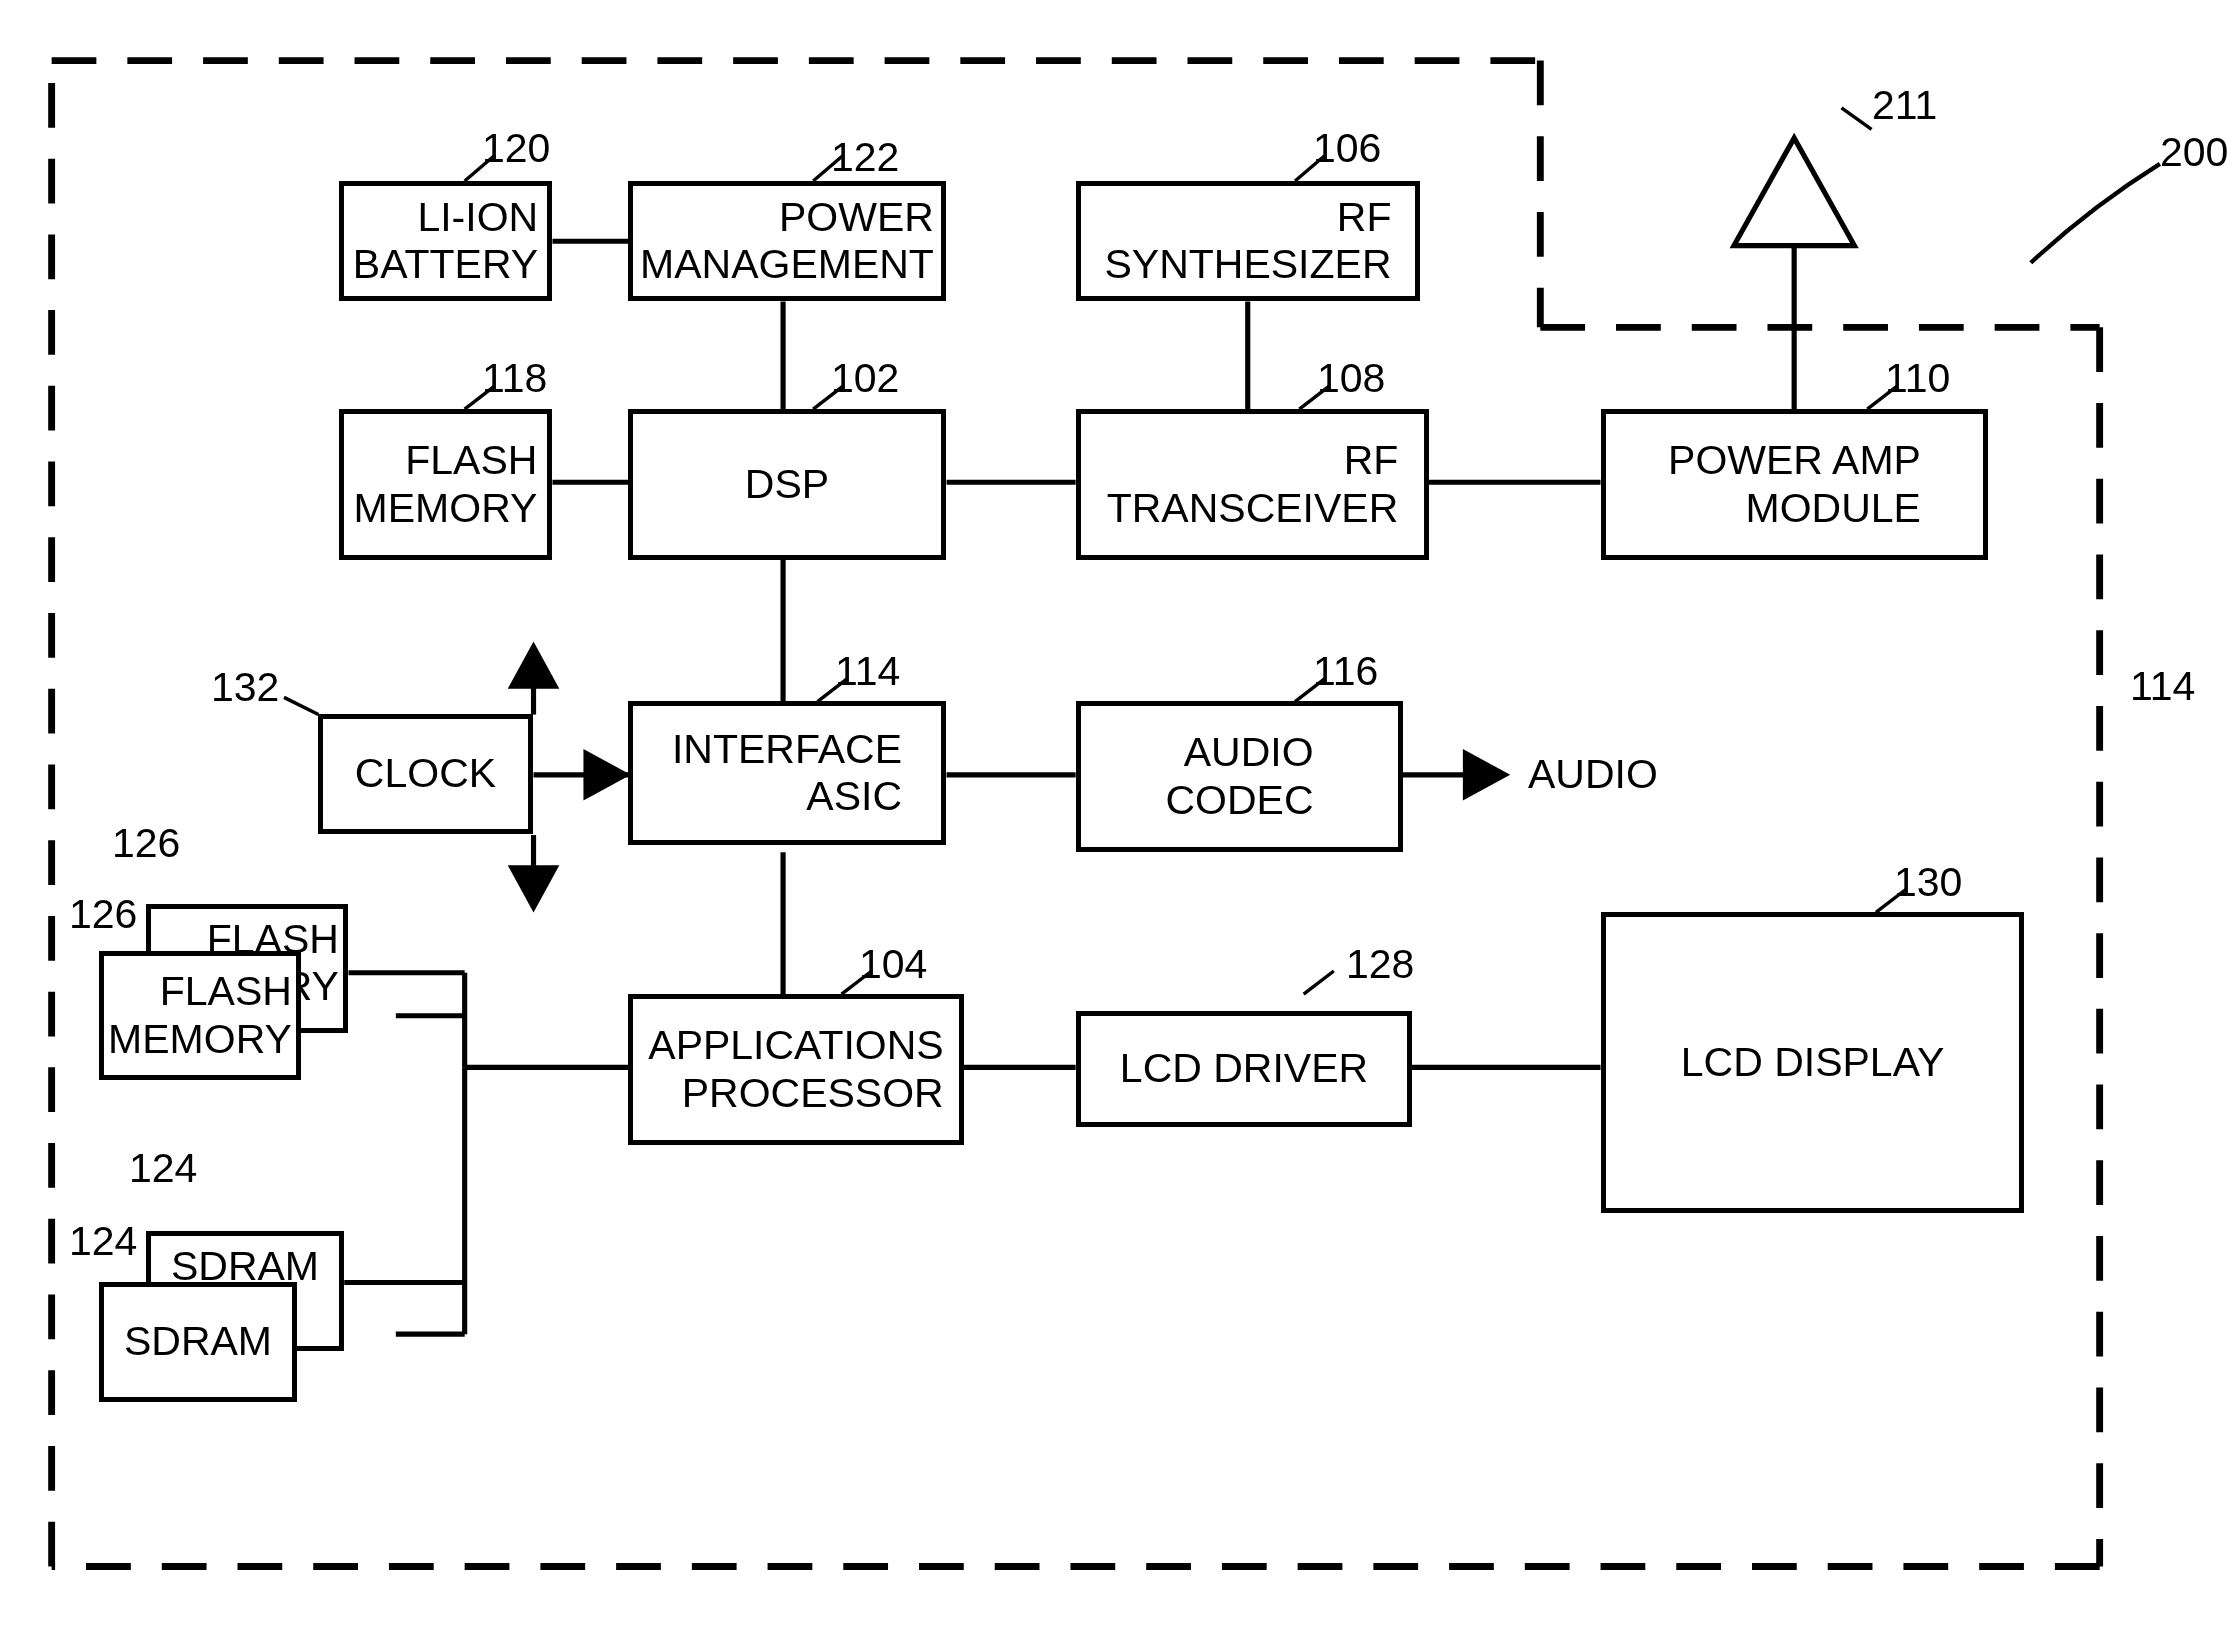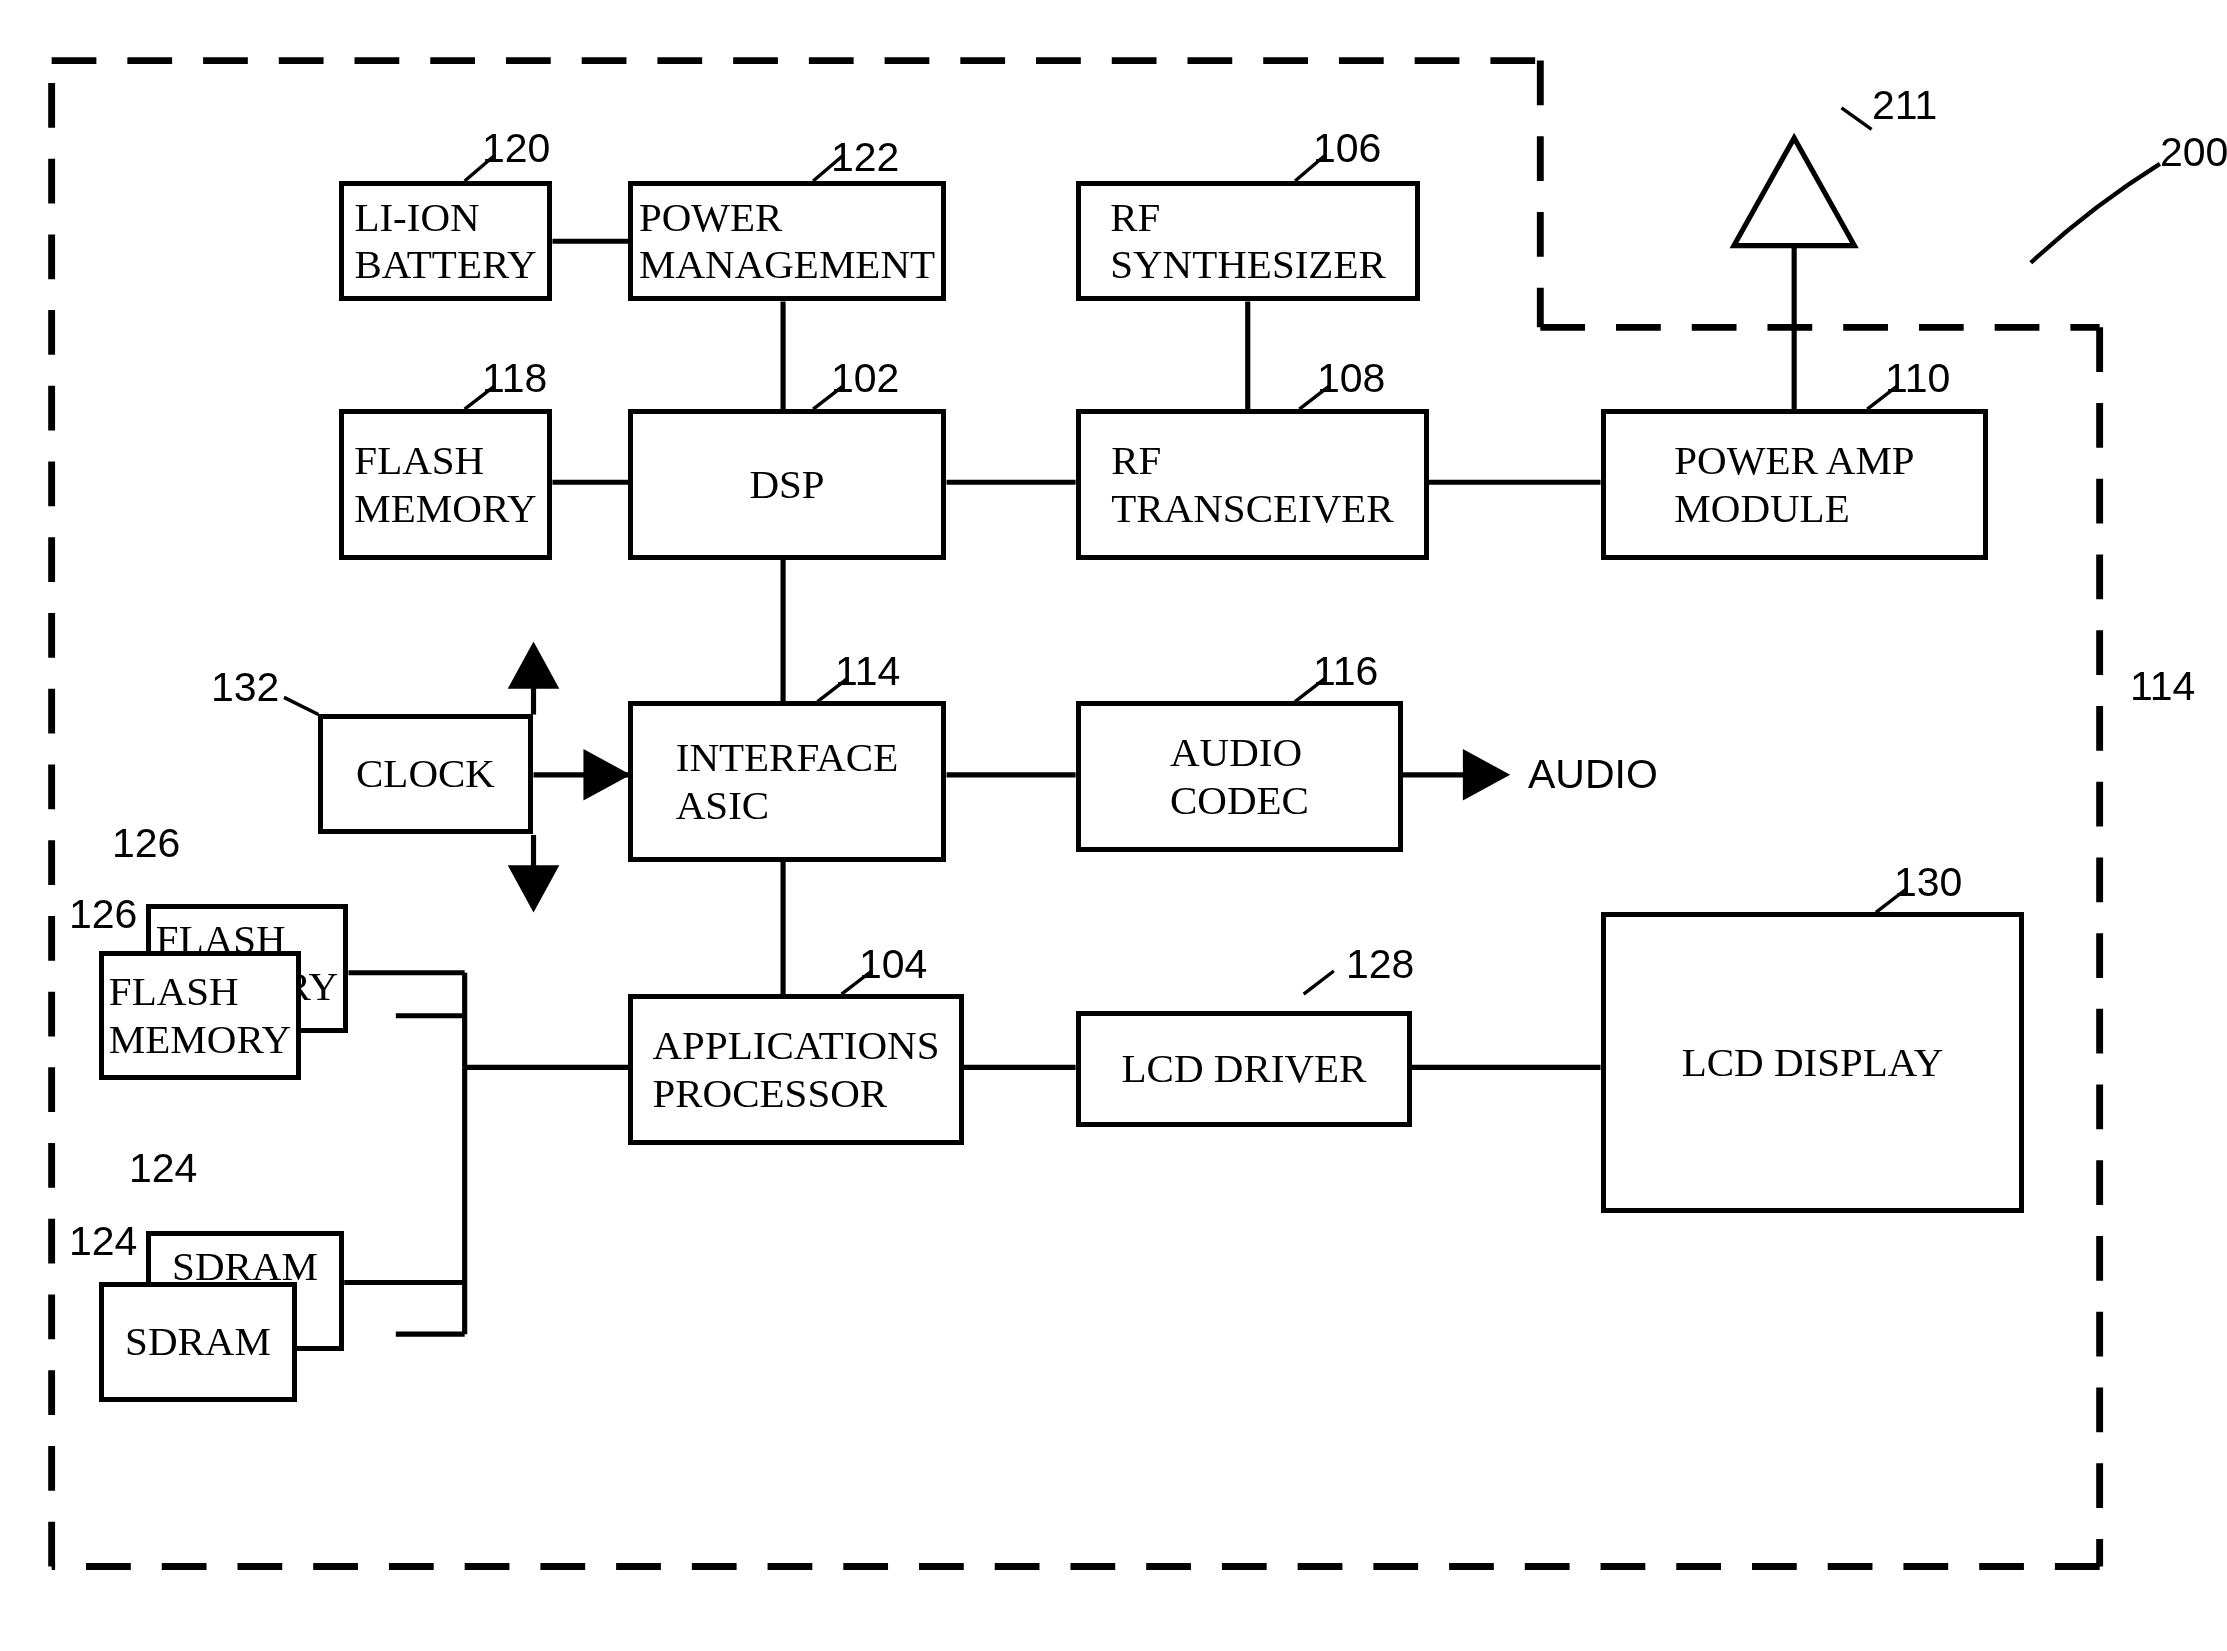--- a/index.html
+++ b/index.html
@@ -1,18 +1,18 @@
 <!DOCTYPE html>
 <html style="font-size:13.8px"><head>
 <meta charset="utf-8">
 <style>
   html,body{margin:0;padding:0;background:#fff;}
   body{width:2227px;height:1652px;position:relative;font-family:Arial,Helvetica,sans-serif;}
   svg{position:absolute;top:0;left:0;}
-  .box{position:absolute;border:5.2px solid #000;background:#fff;display:flex;align-items:center;justify-content:center;text-align:left;box-sizing:border-box;font-family:Liberation Serif, serif;}
+  .box{position:absolute;border:5.2px solid #000;background:#fff;display:flex;align-items:center;justify-content:center;text-align:right;box-sizing:border-box;}
   .label{font-size:41px;line-height:1.15;white-space:pre;}
   .ref{position:absolute;font-size:41px;color:#000;}
   .audio{position:absolute;font-size:41px;}
 </style>
 </head>
 <body>
 
 <svg width="2227" height="1652" viewBox="0 0 2588 1919">
 
   <g stroke="#000" stroke-width="8" fill="none" stroke-dasharray="52 36" stroke-linecap="butt">
@@ -129,21 +129,21 @@
 TRANSCEIVER</span>
   </div>
 <div class="box" style="left:1601px;top:409px;width:387px;height:151px;">
     <span class="label">POWER AMP
 MODULE</span>
   </div>
 
 <div class="box" style="left:318px;top:714px;width:215px;height:120px;">
     <span class="label">CLOCK</span>
   </div>
-<div class="box" style="left:628px;top:701px;width:318px;height:161px;">
+<div class="box" style="left:628px;top:701px;width:318px;height:144px;">
     <span class="label">INTERFACE
 ASIC</span>
   </div>
 <div class="box" style="left:1076px;top:701px;width:327px;height:151px;">
     <span class="label">AUDIO
 CODEC</span>
   </div>
 
 <div class="box" style="left:628px;top:994px;width:336px;height:151px;">
     <span class="label">APPLICATIONS

